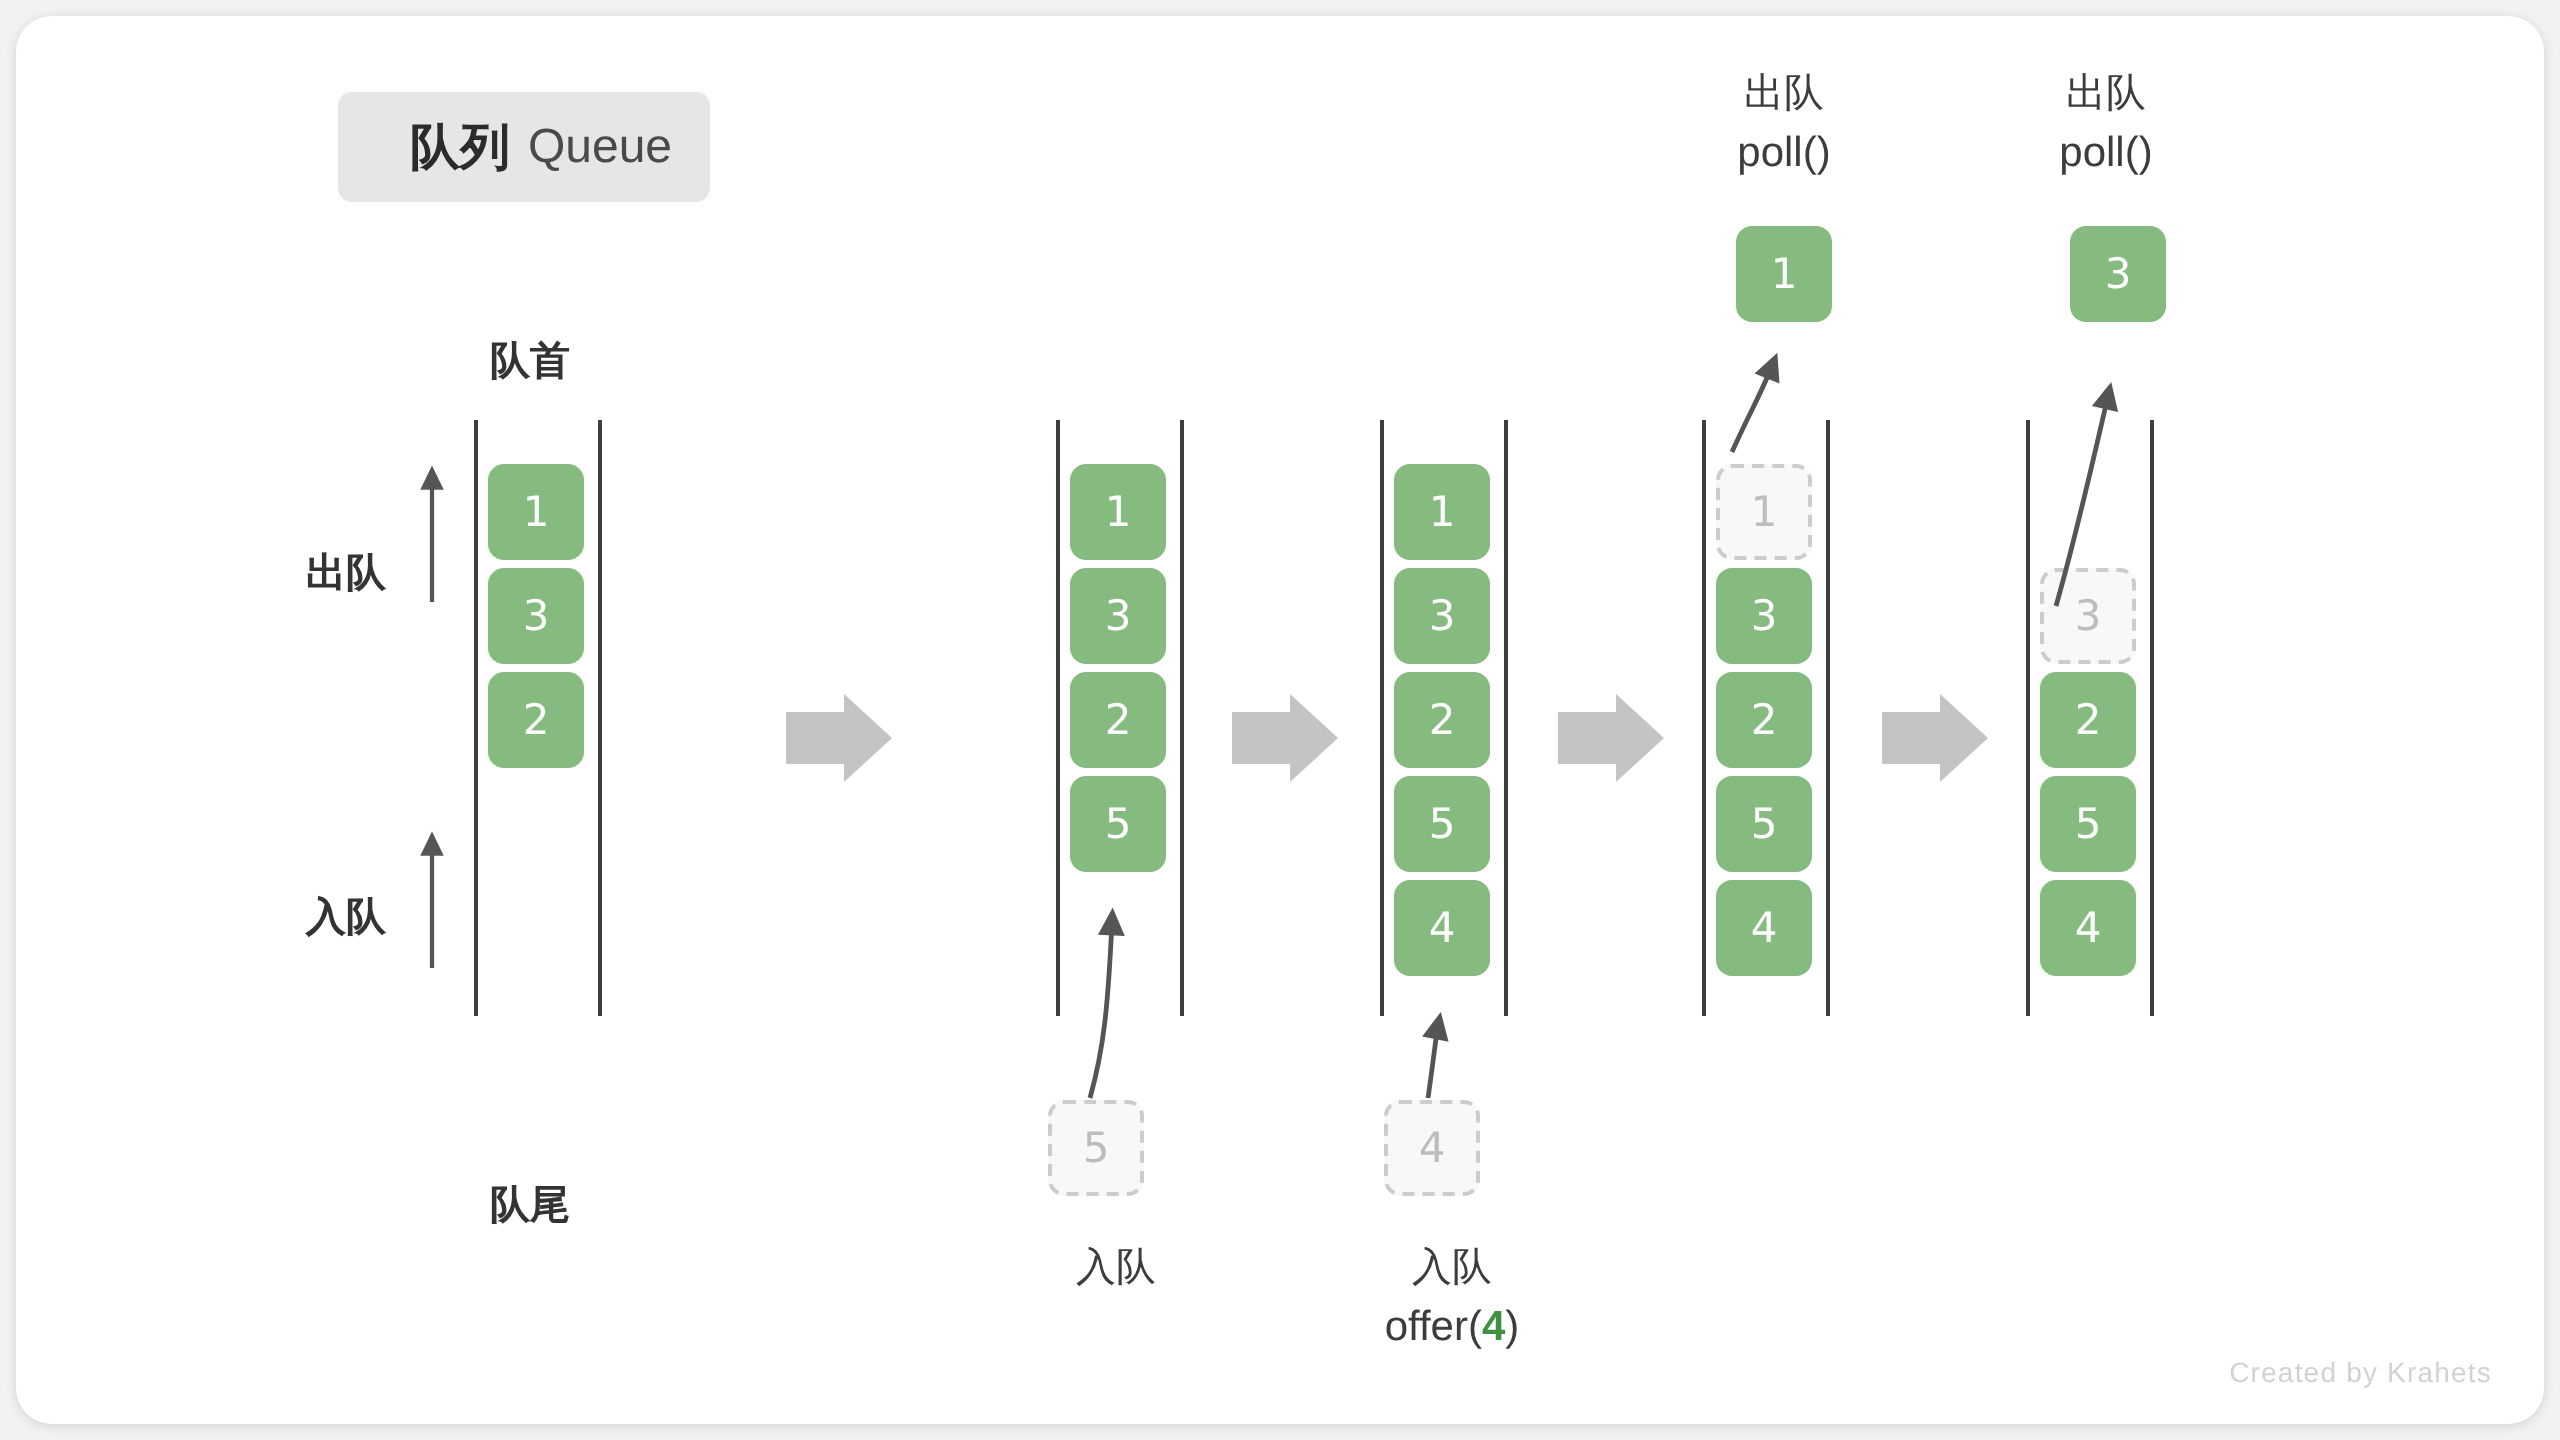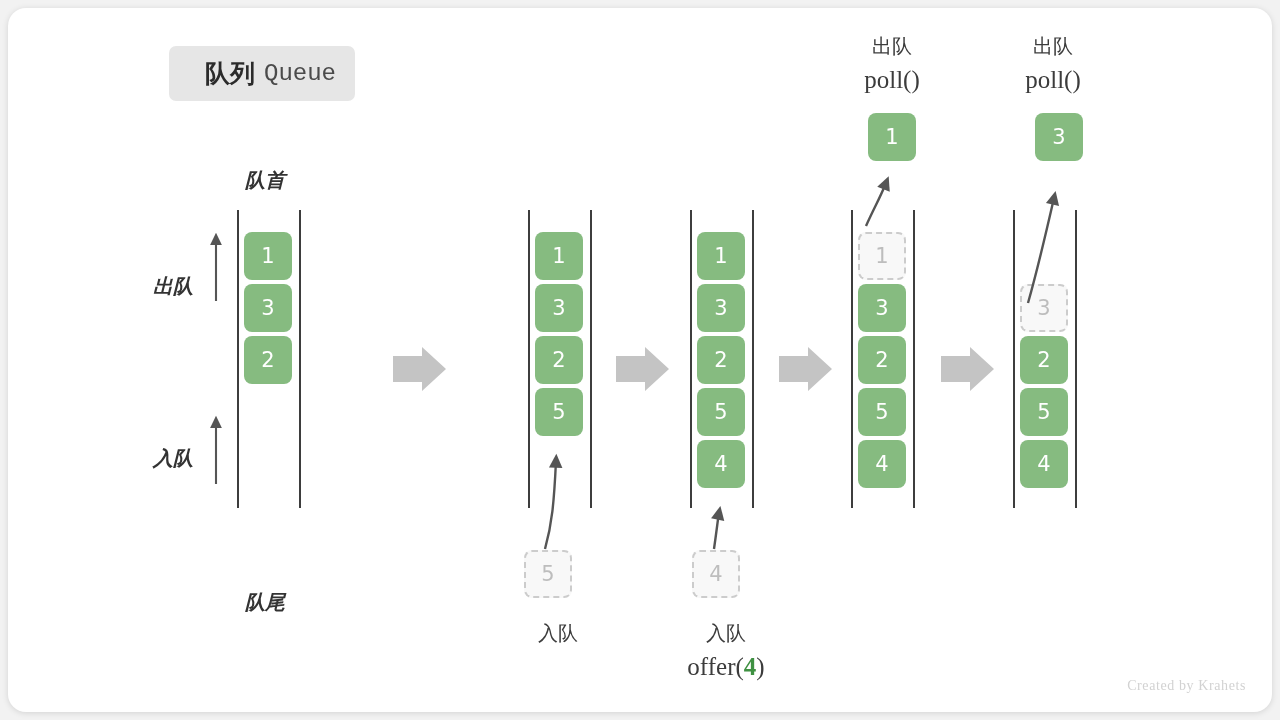--- a/index.html
+++ b/index.html
@@ -29,47 +29,46 @@
     display: flex; align-items: center; justify-content: center;
     gap: 9px;
   }
   #title-badge .cn {
     font-size: 25px; font-weight: bold; color: #2b2b2b;
     font-family: "DejaVu Sans", sans-serif;
     margin-left: 17px;
   }
   #title-badge .en {
     font-size: 24px; color: #4a4a4a;
-    font-family: Liberation Mono, monospace;
+    font-family: Liberation Sans, sans-serif;
   }
 
   
   .cnlabel {
     font-family: "DejaVu Sans", sans-serif;
     font-weight: bold;
     font-size: 20px;
     color: #333333;
     white-space: nowrap;
-    font-style: italic;
   }
   .oplabel {
     text-align: center;
     white-space: nowrap;
     line-height: 1.52;
   }
   .oplabel .l1 {
     display: block;
     font-family: "DejaVu Sans", sans-serif;
     font-size: 20px;
     color: #3c3c3c;
   }
   .oplabel .l2 {
     display: block;
-    font-family: Liberation Serif, serif;
-    font-size: 25px;
+    font-family: Liberation Sans, sans-serif;
+    font-size: 21px;
     color: #3c3c3c;
   }
   .oplabel .arg { color: #3f9142; font-weight: bold; }
 
   
   .rail {
     width: 1.6px;
     background: #3d3d3d;
   }
 
@@ -89,21 +88,21 @@
     border: 2px dashed #cccccc;
     color: #bdbdbd;
   }
 
   
   svg.ovl { left: 0; top: 0; width: 1264px; height: 704px; pointer-events: none; }
 
   
   #footer {
     right: 26px; bottom: 18px;
-    font-family: Liberation Serif, serif;
+    font-family: Liberation Sans, sans-serif;
     font-size: 14px;
     color: #d2d2d2;
     letter-spacing: 0.6px;
   }
 </style>
 </head>
 <body>
 
 <div id="card">
 

